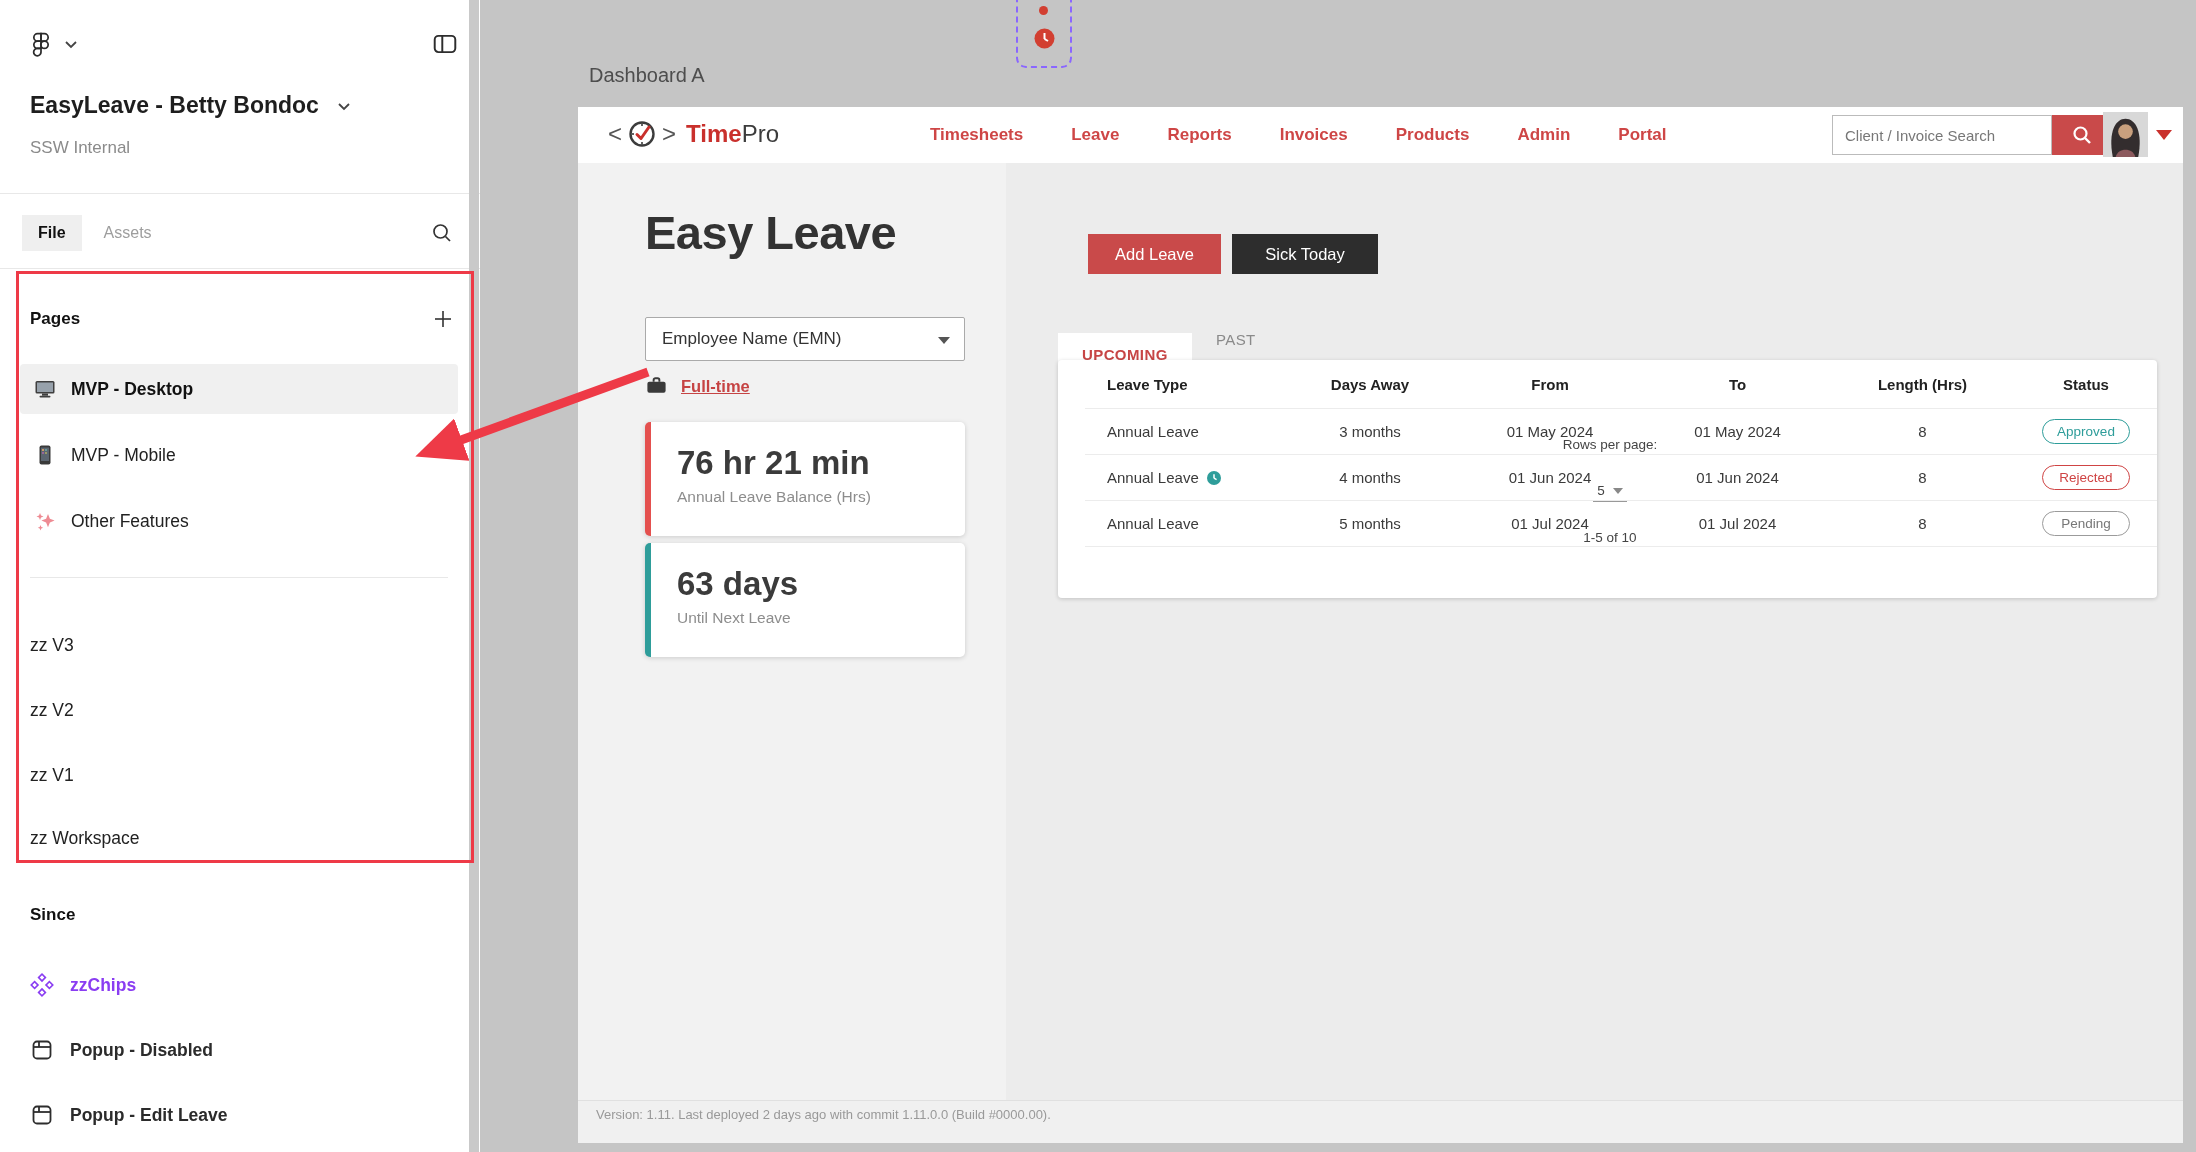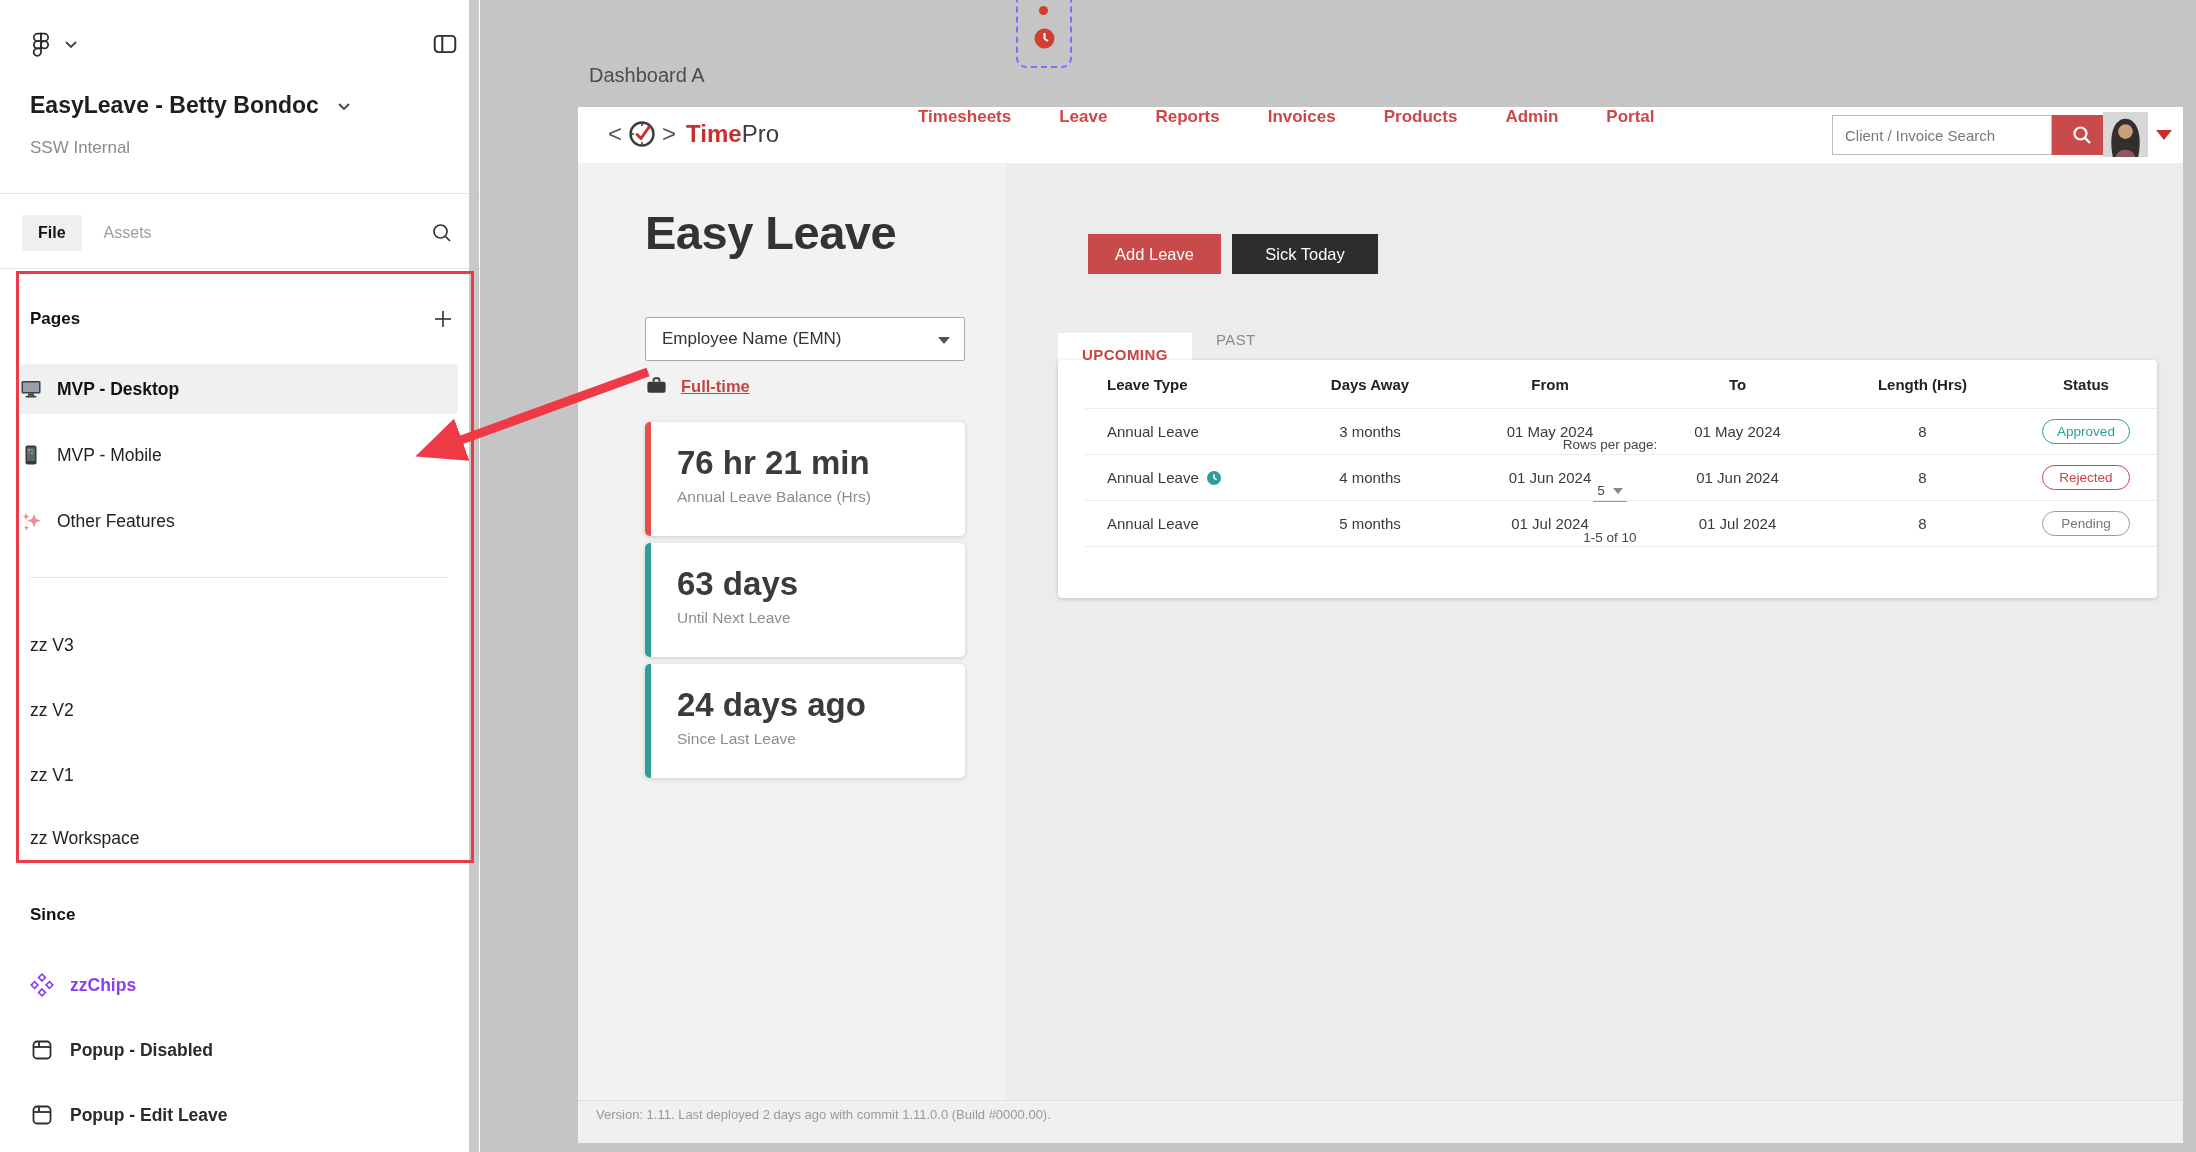--- a/index.html
+++ b/index.html
@@ -13,21 +13,21 @@
   .sidebar{position:absolute;left:0;top:0;width:480px;height:1152px;background:#ffffff;z-index:20;}
   .sb-head{position:absolute;left:28px;top:24px;right:20px;height:40px;display:flex;align-items:center;gap:10px;}
   .sb-title{position:absolute;left:30px;top:92px;font-size:23px;font-weight:700;color:#1e1e1e;display:flex;align-items:center;gap:18px;}
   .sb-sub{position:absolute;left:30px;top:138px;font-size:17px;color:#8b8b8b;}
   .sb-div{position:absolute;left:0;right:0;height:1px;background:#e8e8e8;}
   .sb-tabs{position:absolute;left:22px;top:210px;right:26px;height:46px;display:flex;align-items:center;gap:22px;}
   .tab-file{background:#efefef;border-radius:0;padding:9px 16px;font-size:16px;font-weight:700;color:#111;}
   .tab-assets{color:#9d9d9d;font-size:16px;}
   .sb-search{margin-left:auto;}
   .sec-head{position:absolute;left:30px;right:26px;display:flex;align-items:center;font-size:17px;font-weight:700;color:#111;}
-  .page-item{position:absolute;left:20px;width:438px;height:50px;display:flex;align-items:center;gap:15px;box-sizing:border-box;font-size:17.5px;color:#222;border-radius:4px;}
+  .page-item{position:absolute;left:20px;width:438px;height:50px;display:flex;align-items:center;gap:15px;padding-left:14px;box-sizing:border-box;font-size:17.5px;color:#222;border-radius:4px;}
   .page-item.selected{background:#f0f0f0;font-weight:700;color:#111;}
   .zz-item{position:absolute;left:30px;height:46px;line-height:46px;font-size:17.5px;color:#222;}
   .layer-item{position:absolute;left:30px;height:46px;display:flex;align-items:center;gap:16px;font-size:17.5px;font-weight:700;color:#2b2b2b;}
   .layer-item.purple{color:#8a3df2;}
   .sb-scroll{position:absolute;left:469px;top:0;width:10px;height:1152px;background:#c9c9c9;z-index:30;}
 
   
   .red-box{position:absolute;left:16px;top:271px;width:452px;height:586px;border:3px solid #ee3a47;z-index:55;pointer-events:none;}
   .arrow-svg{position:absolute;left:380px;top:352px;z-index:60;pointer-events:none;}
 
@@ -37,21 +37,21 @@
   .sel-dot{position:absolute;left:21px;top:28px;width:9px;height:9px;border-radius:50%;background:#d23f31;}
 
   
   .frame{position:absolute;left:578px;top:107px;width:1605px;height:1036px;background:#ececec;}
   .tp-header{position:absolute;left:0;top:0;right:0;height:56px;background:#fff;border-bottom:1px solid #eee;}
   .tp-logo{position:absolute;left:30px;top:11px;display:flex;align-items:center;gap:4px;font-size:23px;color:#4a4a4a;}
   .tp-logo .angle{font-size:24px;color:#555;}
   .tp-brand{font-size:24px;margin-left:6px;}
   .tp-brand .red{color:#c9302c;font-weight:700;}
   .tp-brand .dark{color:#3c3c3c;}
-  .tp-nav{position:absolute;left:340px;top:0;height:56px;display:flex;gap:48px;}
+  .tp-nav{position:absolute;left:352px;top:0;height:56px;display:flex;align-items:center;gap:48px;}
   .tp-nav span{color:#ce4646;font-size:17px;font-weight:700;}
   .tp-search-input{position:absolute;left:1254px;top:8px;width:220px;height:40px;box-sizing:border-box;border:1px solid #bbb;font-size:15px;color:#555;padding:0 12px;font-family:"Liberation Sans",sans-serif;background:#fff;}
   .tp-search-input::placeholder{color:#777;}
   .tp-search-btn{position:absolute;left:1474px;top:8px;width:60px;height:40px;background:#c94a4a;border:none;display:flex;align-items:center;justify-content:center;cursor:pointer;}
   .tp-avatar{position:absolute;left:1525px;top:5px;width:45px;height:45px;overflow:hidden;background:#d8d8d8;}
   .tp-caret{position:absolute;left:1578px;top:23px;width:0;height:0;border-left:8px solid transparent;border-right:8px solid transparent;border-top:10px solid #c9302c;}
 
   .panel-left{position:absolute;left:0;top:56px;width:428px;bottom:43px;background:#f2f2f2;}
   .panel-main{position:absolute;left:428px;top:56px;right:0;bottom:43px;background:#ececec;}
 
@@ -168,24 +168,20 @@
         <a href="#">Full-time</a>
       </div>
       <div class="stat-card red" style="top:259px;">
         <div class="stat-value">76 hr 21 min</div>
         <div class="stat-label">Annual Leave Balance (Hrs)</div>
       </div>
       <div class="stat-card teal" style="top:380px;">
         <div class="stat-value">63 days</div>
         <div class="stat-label">Until Next Leave</div>
       </div>
-      <div class="stat-card teal" style="top:501px;">
-        <div class="stat-value">24 days ago</div>
-        <div class="stat-label">Since Last Leave</div>
-      </div>
     </div>
 
     <div class="panel-main dotted">
       <button class="btn btn-add">Add Leave</button>
       <button class="btn btn-sick">Sick Today</button>
       <div class="tab-up">UPCOMING</div>
       <div class="tab-past">PAST</div>
 
       <div class="table-card">
         <div class="trow head">

